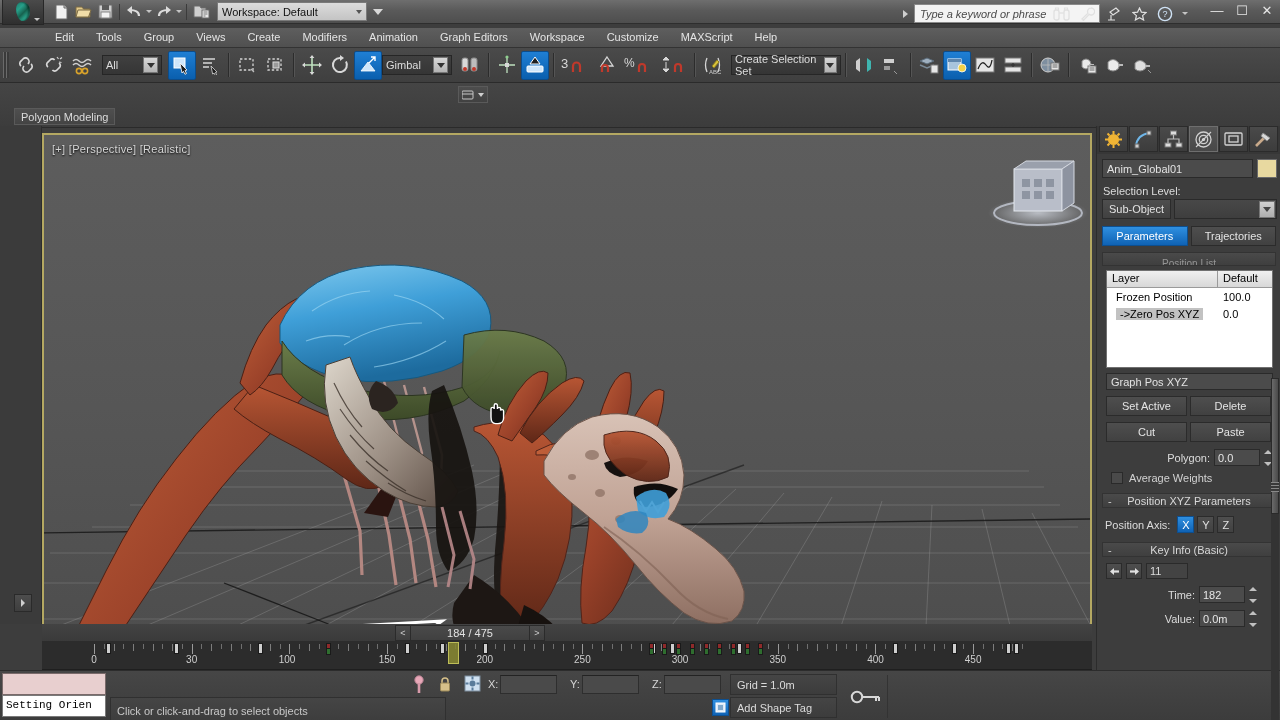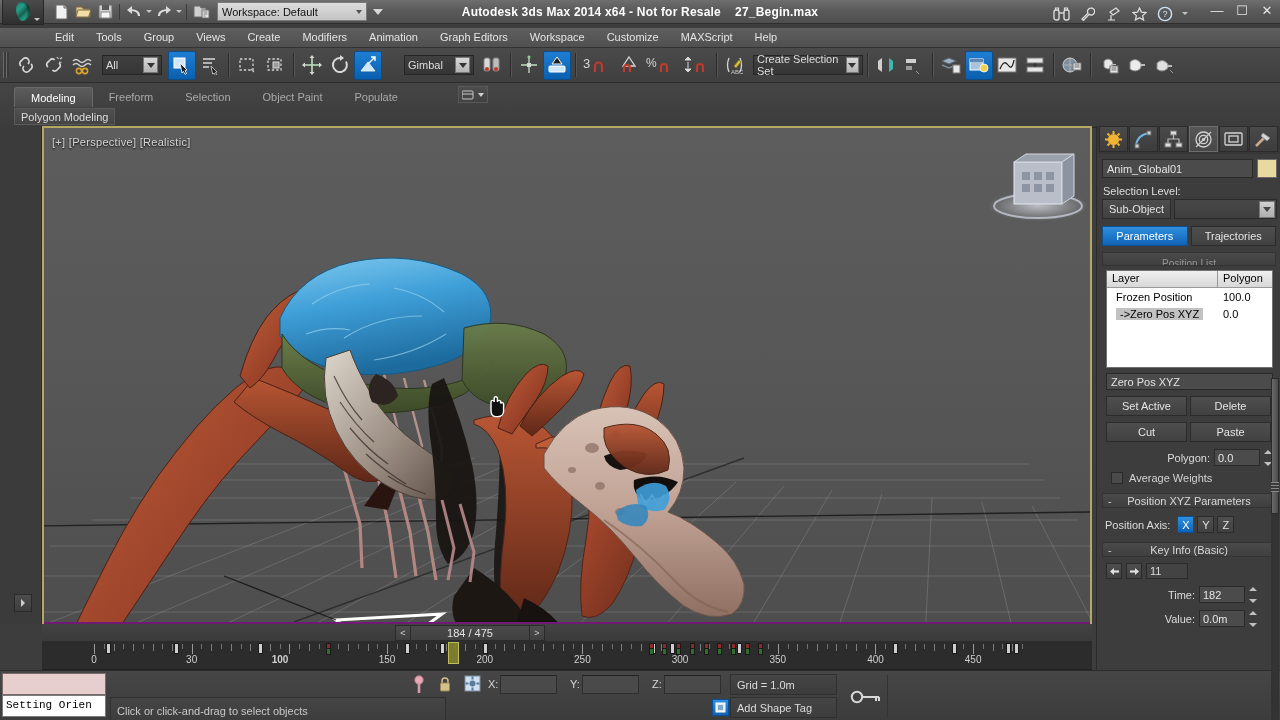--- a/index.html
+++ b/index.html
@@ -115,21 +115,21 @@
     border:1px solid #6a6a6a; border-bottom:none; border-radius: 3px 3px 0 0;}
   .ribbon-sub { position:absolute; left: 14px; top: 24px; height: 18px; display:flex; align-items:center;}
   .rsub { font-size: 11px; color:#dcdcdc; padding: 0 6px; height:17px;line-height:17px;
     background: linear-gradient(180deg,#4f4f4f,#444); border:1px solid #5a5a5a;}
   .ribbon-flyout { position:absolute; left: 458px; top: 3px; width: 30px; height: 17px;
     background: linear-gradient(180deg,#4d4d4d,#414141); border: 1px solid #5a5a5a;
     display:flex;align-items:center;justify-content:center; gap:3px;}
 
   
   .viewport-outer {
-    position: absolute; left: 42px; top: 126px; width: 1050px; height: 578px;
+    position: absolute; left: 42px; top: 133px; width: 1050px; height: 578px;
     border: 2px solid #b4a862;
     background: #701a75; overflow: hidden;
   }
   .vp-canvas { position:absolute; inset:0; background:#565656; }
   .vp-label { position:absolute; left: 8px; top: 8px; font-size: 11px; color:#d6d6d6;
     text-shadow: 0 1px 2px #000; letter-spacing: .3px; }
 
   
   .lg-top { position:absolute; left:0; top:126px; width: 42px; height: 498px; background:#3b3b3b; border-right:1px solid #2d2d2d;}
   .lg-btn { position:absolute; left:14px; top:594px; width:18px;height:18px;
@@ -309,24 +309,27 @@
             <path d="M10.5 8h4M10.5 10h4M10.5 12h2" stroke="#7a7a7a"></path>
           </svg>
       </div>
     </div>
     <div class="workspace-combo">
       <span>Workspace: Default</span>
       <span class="arrow"></span>
     </div>
     <div class="ws-caret"></div>
 
-    <div class="app-title">
-      <span>Autodesk 3ds Max  2014 x64  - Not for Resale</span>&nbsp;&nbsp;&nbsp;&nbsp;<span>27_Begin.max</span>
-    </div>
-
+
+    <div class="search-wrap">
+      <div class="search-caret"></div>
+      <div class="search-box">
+        <span>Type a keyword or phrase</span>
+      </div>
+    </div>
     <div class="title-icons">
       <div class="ticon">
         <svg width="17" height="14" viewBox="0 0 17 14">
             <rect x="1" y="3" width="5" height="10" rx="2" fill="none" stroke="#e0e0e0" stroke-width="1.3"></rect>
             <rect x="11" y="3" width="5" height="10" rx="2" fill="none" stroke="#e0e0e0" stroke-width="1.3"></rect>
             <path d="M6 6h5" stroke="#e0e0e0" stroke-width="1.3"></path>
             <path d="M2.5 3V1h3v2M11.5 3V1h3v2" stroke="#e0e0e0" stroke-width="1.2" fill="none"></path>
           </svg>
       </div>
       <div class="ticon">
@@ -445,21 +448,21 @@
           <path d="M11 1l4 3-4 3z" fill="#d8d8d8"></path>
         </svg>
     </div>
     <div class="tbtn on">
       <svg width="20" height="20" viewBox="0 0 20 20">
           <path d="M3 16l7-9 7 9z" fill="#cfe6fa" stroke="#fff" stroke-width=".8"></path>
           <path d="M11 8l6-6M13 2h4v4" stroke="#fff" stroke-width="1.4" fill="none"></path>
         </svg>
     </div>
 
-    <div class="combo-dark" style="width:70px; margin-left:22px;">
+    <div class="combo-dark" style="width:70px; margin-left:0;">
       <span>Gimbal</span>
       <span class="dbox">
           <i></i>
         </span>
     </div>
 
     <div class="tbtn" style="margin-left:4px;">
       <svg width="22" height="20" viewBox="0 0 22 20">
           <rect x="3" y="3" width="6" height="13" rx="2" fill="#d9d9d9" stroke="#888"></rect>
           <rect x="12" y="3" width="6" height="13" rx="2" fill="#bdbdbd" stroke="#888"></rect>
@@ -592,27 +595,20 @@
     <div class="tbtn">
       <svg width="24" height="20" viewBox="0 0 24 20">
           <path d="M4 8q5-5 10 0 3 3 0 6-5 4-10 0z" fill="#e0e0e0" stroke="#888"></path>
           <path d="M14 11h5" stroke="#bbb" stroke-width="2"></path>
           <path d="M17 15l3 3" stroke="#999"></path>
         </svg>
     </div>
   </div>
 
   <div class="ribbon">
-    <div class="ribbon-tabs">
-      <div class="rtab active">Modeling</div>
-      <div class="rtab">Freeform</div>
-      <div class="rtab">Selection</div>
-      <div class="rtab">Object Paint</div>
-      <div class="rtab">Populate</div>
-    </div>
     <div class="ribbon-flyout">
       <svg width="13" height="10" viewBox="0 0 13 10">
           <rect x="0" y="1" width="11" height="8" rx="1" fill="none" stroke="#c8c8c8"></rect>
           <path d="M0 4h11" stroke="#c8c8c8"></path>
         </svg>
       <span style="width:0;height:0;border-left:3px solid transparent;border-right:3px solid transparent;border-top:4px solid #cfcfcf;"></span>
     </div>
     <div class="ribbon-sub">
       <div class="rsub">Polygon Modeling</div>
     </div>
@@ -942,21 +938,21 @@
         <div class="tick maj" style="left: 911.621px; height: 7px; background: rgb(125, 125, 125);"></div>
         <div class="tick min" style="left: 921.389px;"></div>
         <div class="tick maj" style="left: 931.158px;"></div>
         <div class="tick min" style="left: 940.926px;"></div>
         <div class="tick maj" style="left: 950.695px; height: 7px; background: rgb(125, 125, 125);"></div>
         <div class="tick min" style="left: 960.463px;"></div>
         <div class="tick maj" style="left: 970.232px; height: 7px; background: rgb(125, 125, 125);"></div>
         <div class="tick min" style="left: 980px;"></div>
         <div class="tnum" style="left: 52px;">0</div>
         <div class="tnum" style="left: 149.684px;">30</div>
-        <div class="tnum" style="left: 238px; font-weight: bold;">100</div>
+        <div class="tnum" style="left: 245px;">100</div>
         <div class="tnum" style="left: 345.053px;">150</div>
         <div class="tnum" style="left: 442.737px;">200</div>
         <div class="tnum" style="left: 540.421px; text-align: center;">250</div>
         <div class="tnum" style="left: 638.105px;">300</div>
         <div class="tnum" style="left: 735.789px;">350</div>
         <div class="tnum" style="left: 833.474px;">400</div>
         <div class="tnum" style="left: 931.158px;">450</div>
         <div class="keymark w" style="left: 63.6758px;"></div>
         <div class="keymark w" style="left: 132.055px;"></div>
         <div class="keymark w" style="left: 216.063px;"></div>
@@ -1122,34 +1118,34 @@
       <div class="cp-btn">Trajectories</div>
     </div>
 
     <div class="rollout-head" style="margin-top:6px; height:14px; overflow:hidden;">
       <span style="font-size:10px; opacity:.55; position:relative; top:4px;">Position List</span>
     </div>
 
     <div class="listbox">
       <div class="lb-head">
         <div class="c1">Layer</div>
-        <div class="c2">Polygon</div>
+        <div class="c2">Default</div>
       </div>
       <div class="lb-row">
         <div class="c1"><span>Frozen Position</span></div>
         <div class="c2">100.0</div>
       </div>
       <div class="lb-row">
         <div class="c1"><span class="c1 sel" style="padding:0 4px;">-&gt;Zero Pos XYZ</span></div>
         <div class="c2">0.0</div>
       </div>
     </div>
 
     <div class="namefield">
-      <span>Zero Pos XYZ</span>
+      <span>Graph Pos XYZ</span>
     </div>
 
     <div class="cp-2btn" style="margin:6px 9px 0 9px;">
       <div class="cp-btn">Set Active</div>
       <div class="cp-btn">Delete</div>
     </div>
     <div class="cp-2btn" style="margin:6px 9px 0 9px;">
       <div class="cp-btn">Cut</div>
       <div class="cp-btn">Paste</div>
     </div>

